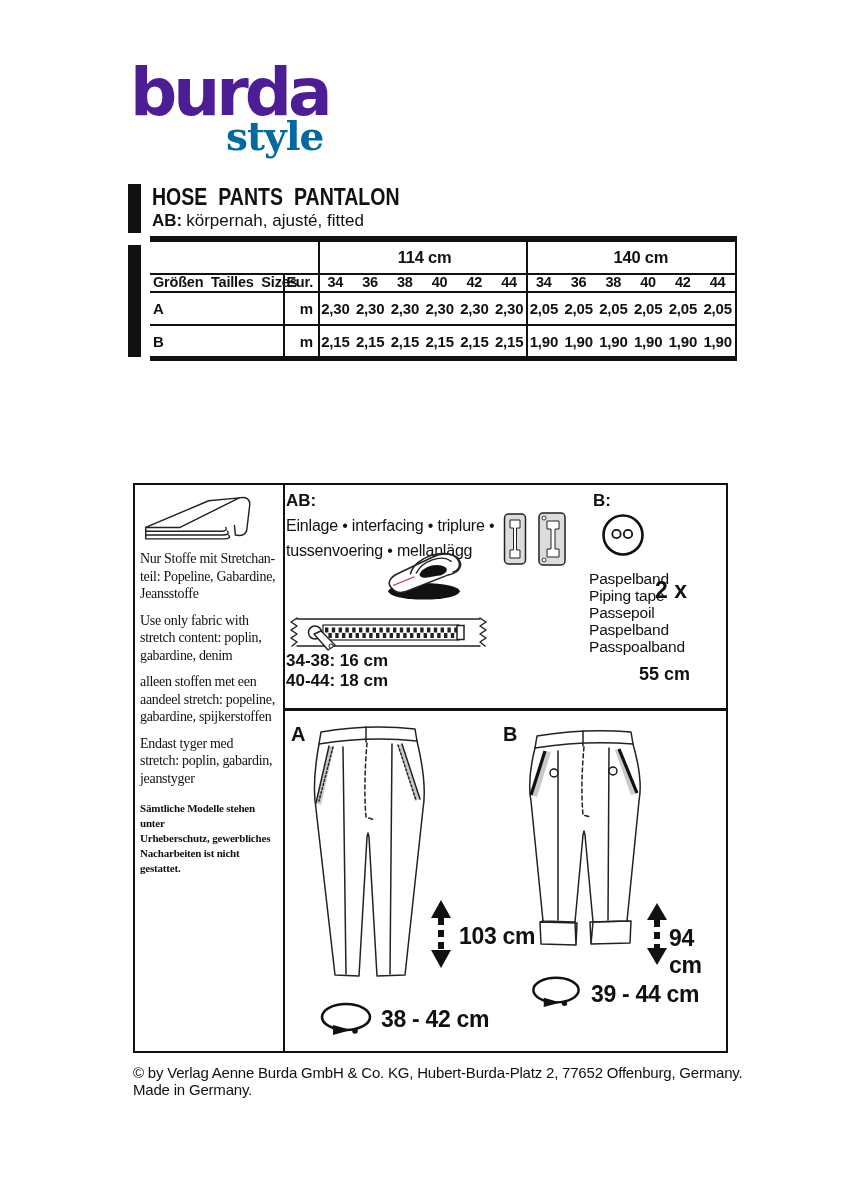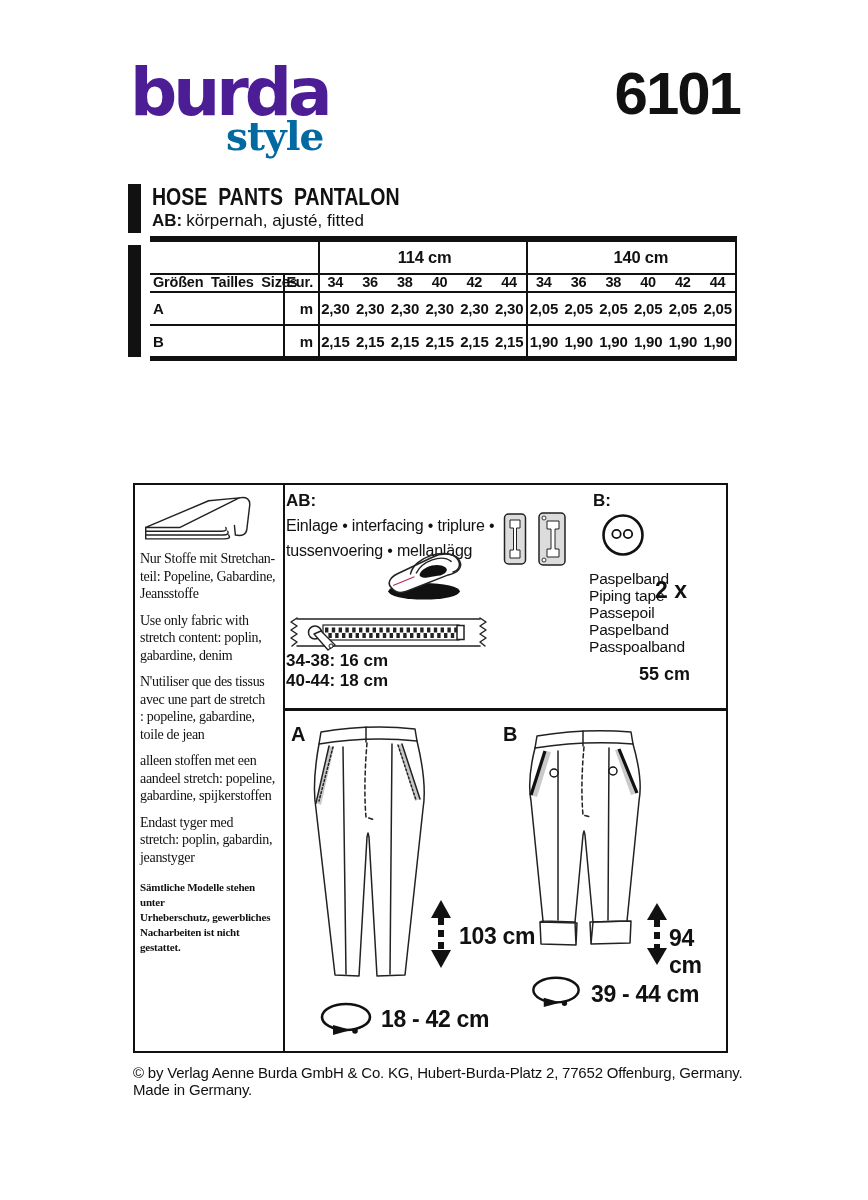--- a/index.html
+++ b/index.html
@@ -76,21 +76,20 @@
   svg{display:block;}
   .ln{fill:none;stroke:#222;stroke-width:1.5;stroke-linejoin:round;stroke-linecap:round;}
 </style>
 </head>
 <body>
 
 <div class="page">
 
   <div class="abs logo-main">burda</div>
   <div class="abs logo-sub">style</div>
-  <div class="abs pattern-number">6101</div>
 
   <div class="abs bar bar1"></div>
   <div class="abs bar bar2"></div>
   <div class="abs heading">HOSE  PANTS  PANTALON</div>
   <div class="abs subheading">
     <span class="b">AB:</span><span>körpernah, ajusté, fitted</span>
   </div>
 
   <div class="abs size-table">
     <div class="tr tr-group">
@@ -162,24 +161,20 @@
         <path class="ln" d="M6 38 L72 10 L104 7 L42 38 Z" fill="#fff"></path>
         <path class="ln" d="M104 7 Q116 5 115 15 L112 40 Q111 48 100 46 L99 36"></path>
         <path class="ln" d="M6 38 L6 50 M6 42 L86 42 Q92 42 90 38 M6 46 L87 46 Q94 46 92 42 M6 50 L88 50 Q96 50 93 46"></path>
       </svg>
       <p>Nur Stoffe mit Stretchan-
 teil: Popeline, Gabardine,
 Jeansstoffe</p>
       <p>Use only fabric with
 stretch content: poplin,
 gabardine, denim</p>
-      <p>N'utiliser que des tissus
-avec une part de stretch
-: popeline, gabardine,
-toile de jean</p>
       <p>alleen stoffen met een
 aandeel stretch: popeline,
 gabardine, spijkerstoffen</p>
       <p>Endast tyger med
 stretch: poplin, gabardin,
 jeanstyger</p>
       <div class="legal">
         <p>Sämtliche Modelle stehen unter
 Urheberschutz, gewerbliches
 Nacharbeiten ist nicht gestattet.</p>
@@ -257,21 +252,21 @@
       <polygon points="12,0 22,18 2,18" fill="#111"></polygon>
       <line x1="12" y1="18" x2="12" y2="50" stroke="#111" stroke-width="6" stroke-dasharray="7 5"></line>
       <polygon points="12,68 22,50 2,50" fill="#111"></polygon>
     </svg>
     <div class="abs measure a-length">103 cm</div>
     <svg class="abs" style="left:184px;top:516px;" width="54" height="36" viewBox="0 0 54 36">
       <ellipse cx="27" cy="16" rx="24" ry="13" fill="none" stroke="#111" stroke-width="2.6"></ellipse>
       <polygon points="14,24 32,29 14,34" fill="#111"></polygon>
       <circle cx="36" cy="30" r="2.8" fill="#111"></circle>
     </svg>
-    <div class="abs measure a-hem">18 - 42 cm</div>
+    <div class="abs measure a-hem">38 - 42 cm</div>
 
     <div class="abs view-label b-view-label">B</div>
     <svg class="abs" style="left:392px;top:238px;" width="122" height="240" viewBox="0 0 122 240">
       <polygon points="18,28 4,72 10,74 24,29" fill="#c9c9c9"></polygon>
       <polygon points="92,26 110,70 104,72 88,27" fill="#c9c9c9"></polygon>
       <path class="ln" d="M10 13 Q58 5 104 9 L106 21 Q58 17 8 25 Z" fill="#fff"></path>
       <path class="ln" d="M56 8 L56 23"></path>
       <path class="ln" d="M8 25 C3 45 1 62 4 78 L16 198 L48 199 L56 112 L57 108 L58 112 L66 199 L100 198 L112 78 C115 62 112 42 106 21"></path>
       <path class="ln" d="M16 198 L13 199 L14 221 L49 222 L48 199 M13 199 L50 200 M49 222 L50 200" stroke-width="1.3"></path>
       <path class="ln" d="M100 198 L104 198 L103 220 L64 221 L66 199 M104 198 L63 199 M64 221 L63 199" stroke-width="1.3"></path>

